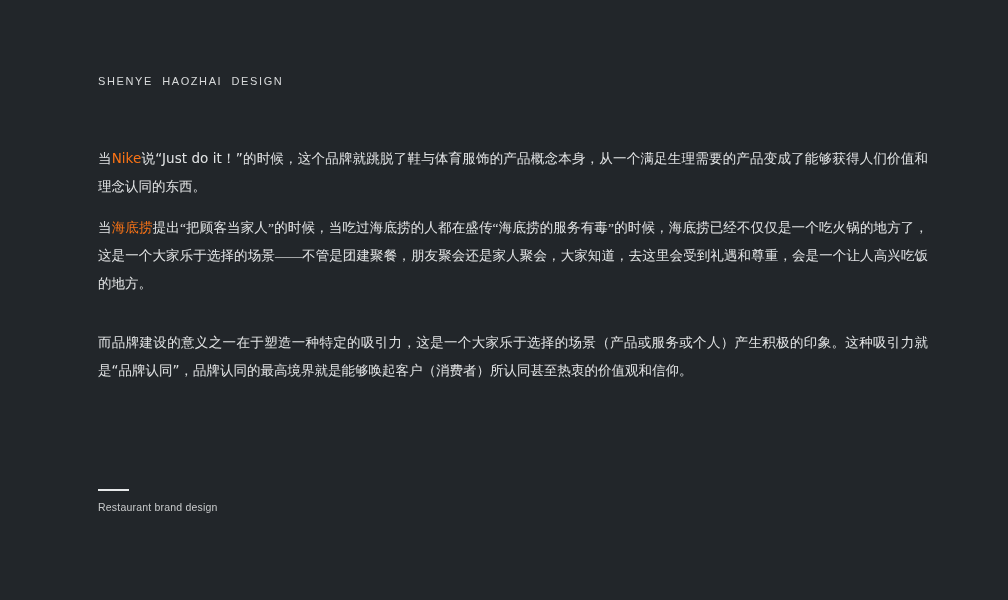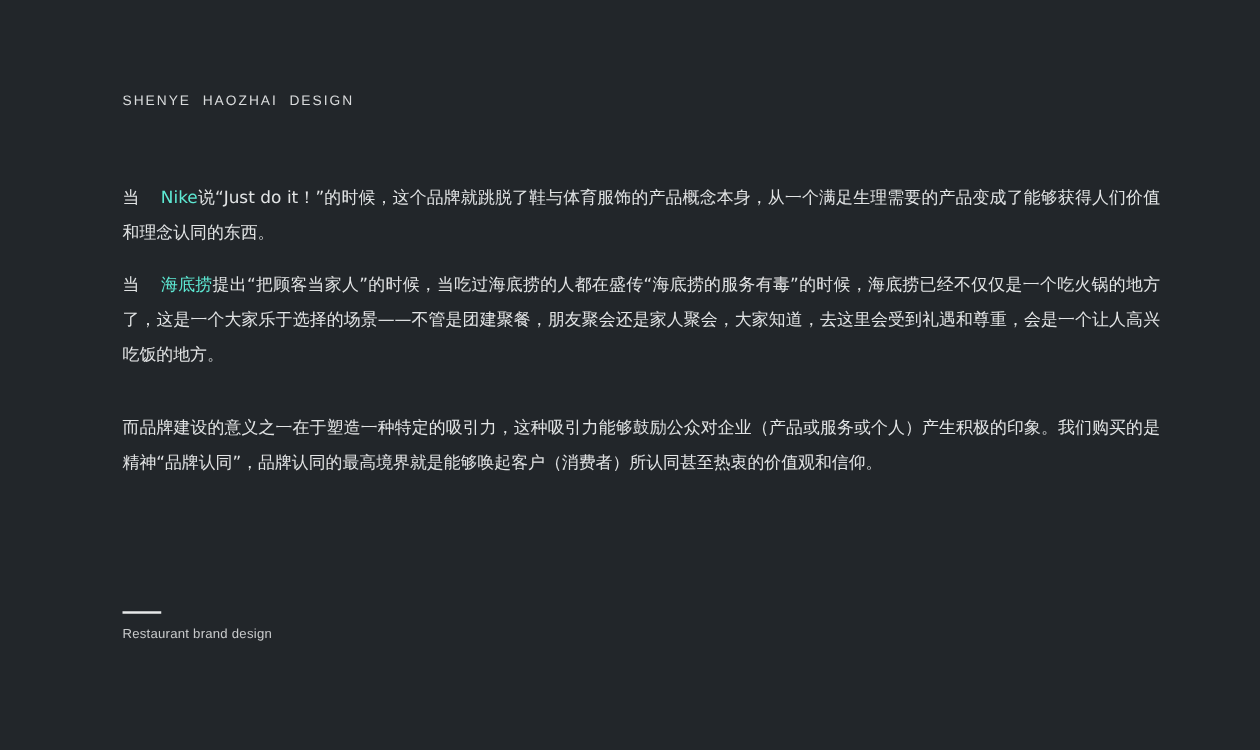--- a/index.html
+++ b/index.html
@@ -33,26 +33,25 @@
     position: absolute;
     left: 98px;
     width: 830px;
     color: #e2e4e5;
     font-size: 13.5px;
     line-height: 28px;
     font-family: "DejaVu Sans", "Liberation Sans", sans-serif;
     text-align: justify;
   }
   .p1 { top: 144px; }
-  .p2 { top: 214px; }
+  .p2 { top: 214px; font-family: Liberation Serif, serif; }
   .p3 { top: 328px; }
   .p3 p { margin: 0; }
   .highlight {
-    color: #5eead4;
-    margin-left: 17px;
+    color: #f97316;
   }
   .footer-rule {
     position: absolute;
     left: 98px;
     top: 489px;
     width: 31px;
     height: 2px;
     background: #e6e8e9;
   }
   .footer-caption {
@@ -74,20 +73,20 @@
 
   <div class="body-block p1">
     <span>当</span><span class="highlight">Nike</span><span>说“Just do it！”的时候，这个品牌就跳脱了鞋与体育服饰的产品概念本身，从一个满足生理需要的产品变成了能够获得人们价值和理念认同的东西。</span>
   </div>
 
   <div class="body-block p2">
     <span>当</span><span class="highlight">海底捞</span><span>提出“把顾客当家人”的时候，当吃过海底捞的人都在盛传“海底捞的服务有毒”的时候，海底捞已经不仅仅是一个吃火锅的地方了，这是一个大家乐于选择的场景——不管是团建聚餐，朋友聚会还是家人聚会，大家知道，去这里会受到礼遇和尊重，会是一个让人高兴吃饭的地方。</span>
   </div>
 
   <div class="body-block p3">
-    <p>而品牌建设的意义之一在于塑造一种特定的吸引力，这种吸引力能够鼓励公众对企业（产品或服务或个人）产生积极的印象。我们购买的是精神“品牌认同”，品牌认同的最高境界就是能够唤起客户（消费者）所认同甚至热衷的价值观和信仰。</p>
+    <p>而品牌建设的意义之一在于塑造一种特定的吸引力，这是一个大家乐于选择的场景（产品或服务或个人）产生积极的印象。这种吸引力就是“品牌认同”，品牌认同的最高境界就是能够唤起客户（消费者）所认同甚至热衷的价值观和信仰。</p>
   </div>
 
   <div class="footer-rule"></div>
 
   <div class="footer-caption">Restaurant brand design</div>
 
 </div>
 
 </body></html>

